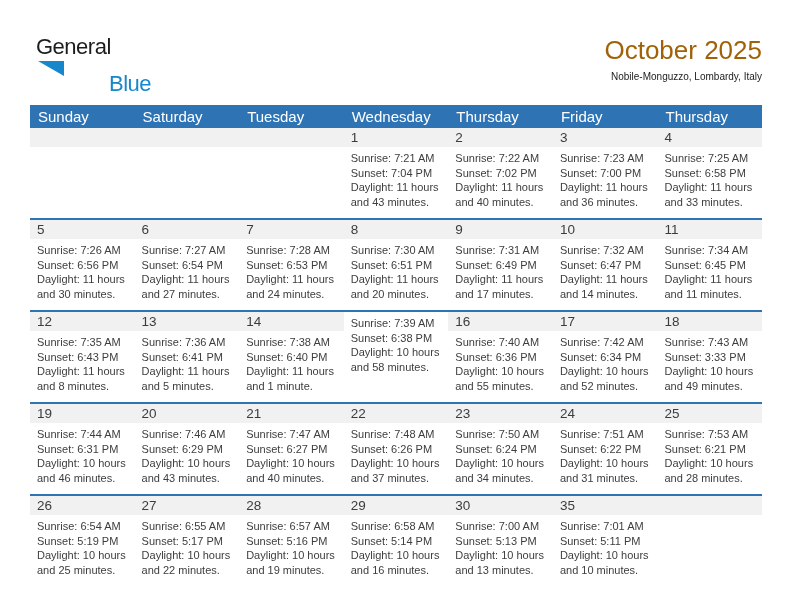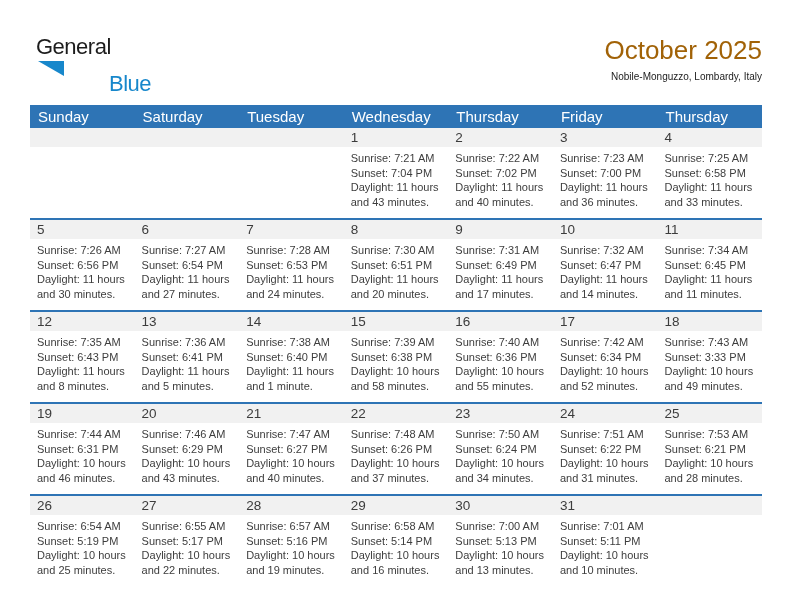--- a/index.html
+++ b/index.html
@@ -195,21 +195,20 @@
           <div class="cell">
             <div class="num">14</div>
             <div class="cell-body">
               <div class="line">Sunrise: 7:38 AM</div>
               <div class="line">Sunset: 6:40 PM</div>
               <div class="line">Daylight: 11 hours</div>
               <div class="line">and 1 minute.</div>
             </div>
           </div>
           <div class="cell">
-            <div class="num">15</div>
             <div class="cell-body">
               <div class="line">Sunrise: 7:39 AM</div>
               <div class="line">Sunset: 6:38 PM</div>
               <div class="line">Daylight: 10 hours</div>
               <div class="line">and 58 minutes.</div>
             </div>
           </div>
           <div class="cell">
             <div class="num">16</div>
             <div class="cell-body">
@@ -343,21 +342,21 @@
           <div class="cell">
             <div class="num">30</div>
             <div class="cell-body">
               <div class="line">Sunrise: 7:00 AM</div>
               <div class="line">Sunset: 5:13 PM</div>
               <div class="line">Daylight: 10 hours</div>
               <div class="line">and 13 minutes.</div>
             </div>
           </div>
           <div class="cell">
-            <div class="num">31</div>
+            <div class="num">35</div>
             <div class="cell-body">
               <div class="line">Sunrise: 7:01 AM</div>
               <div class="line">Sunset: 5:11 PM</div>
               <div class="line">Daylight: 10 hours</div>
               <div class="line">and 10 minutes.</div>
             </div>
           </div>
           <div class="cell">
             <div class="num"></div>
             <div class="cell-body"></div>

